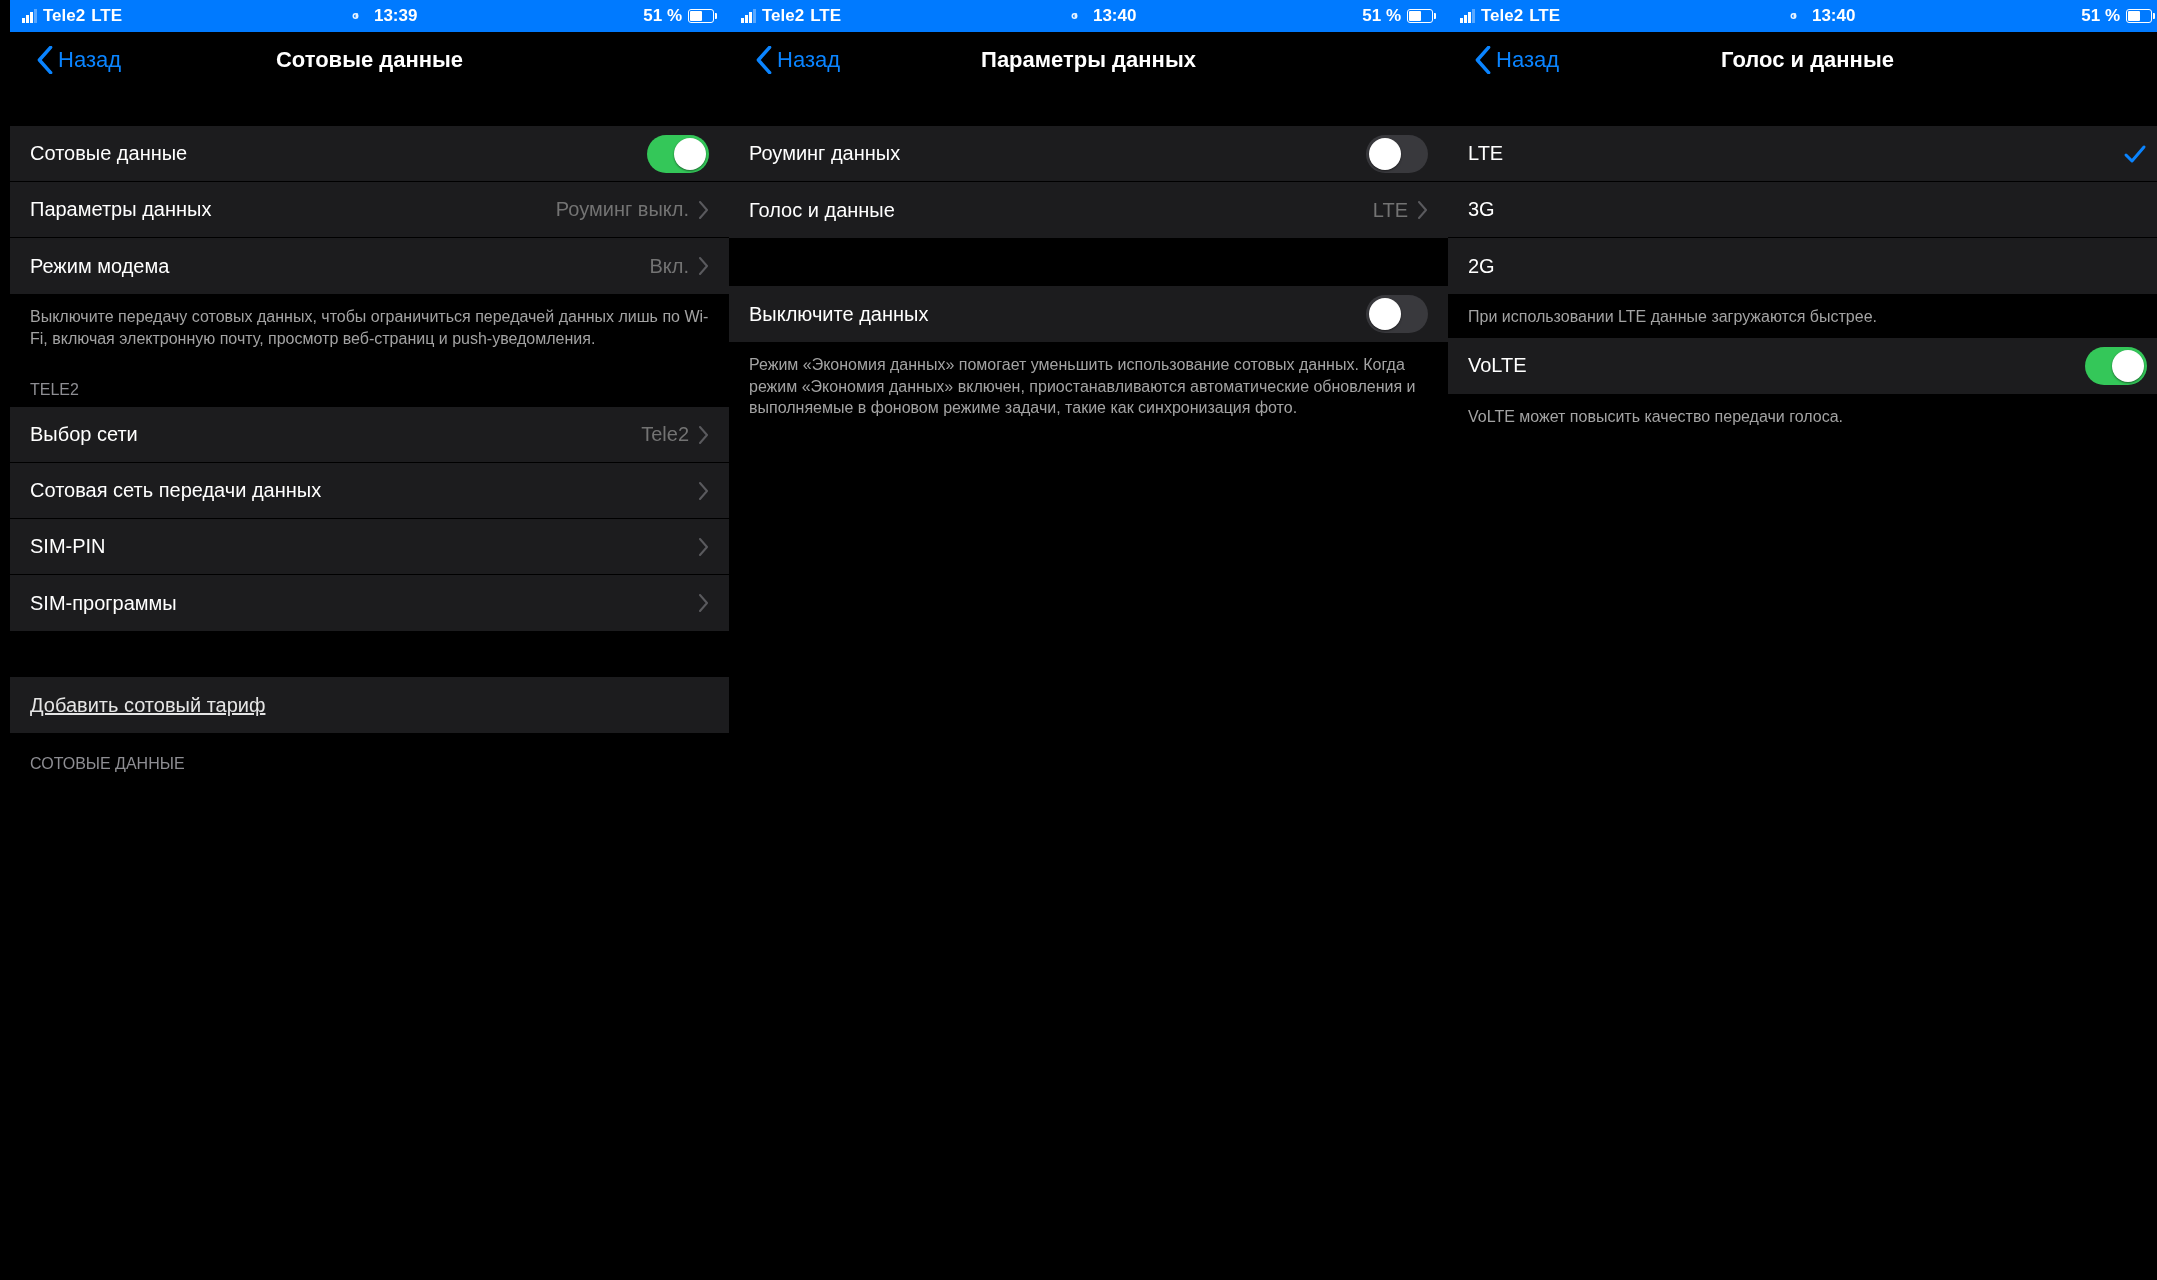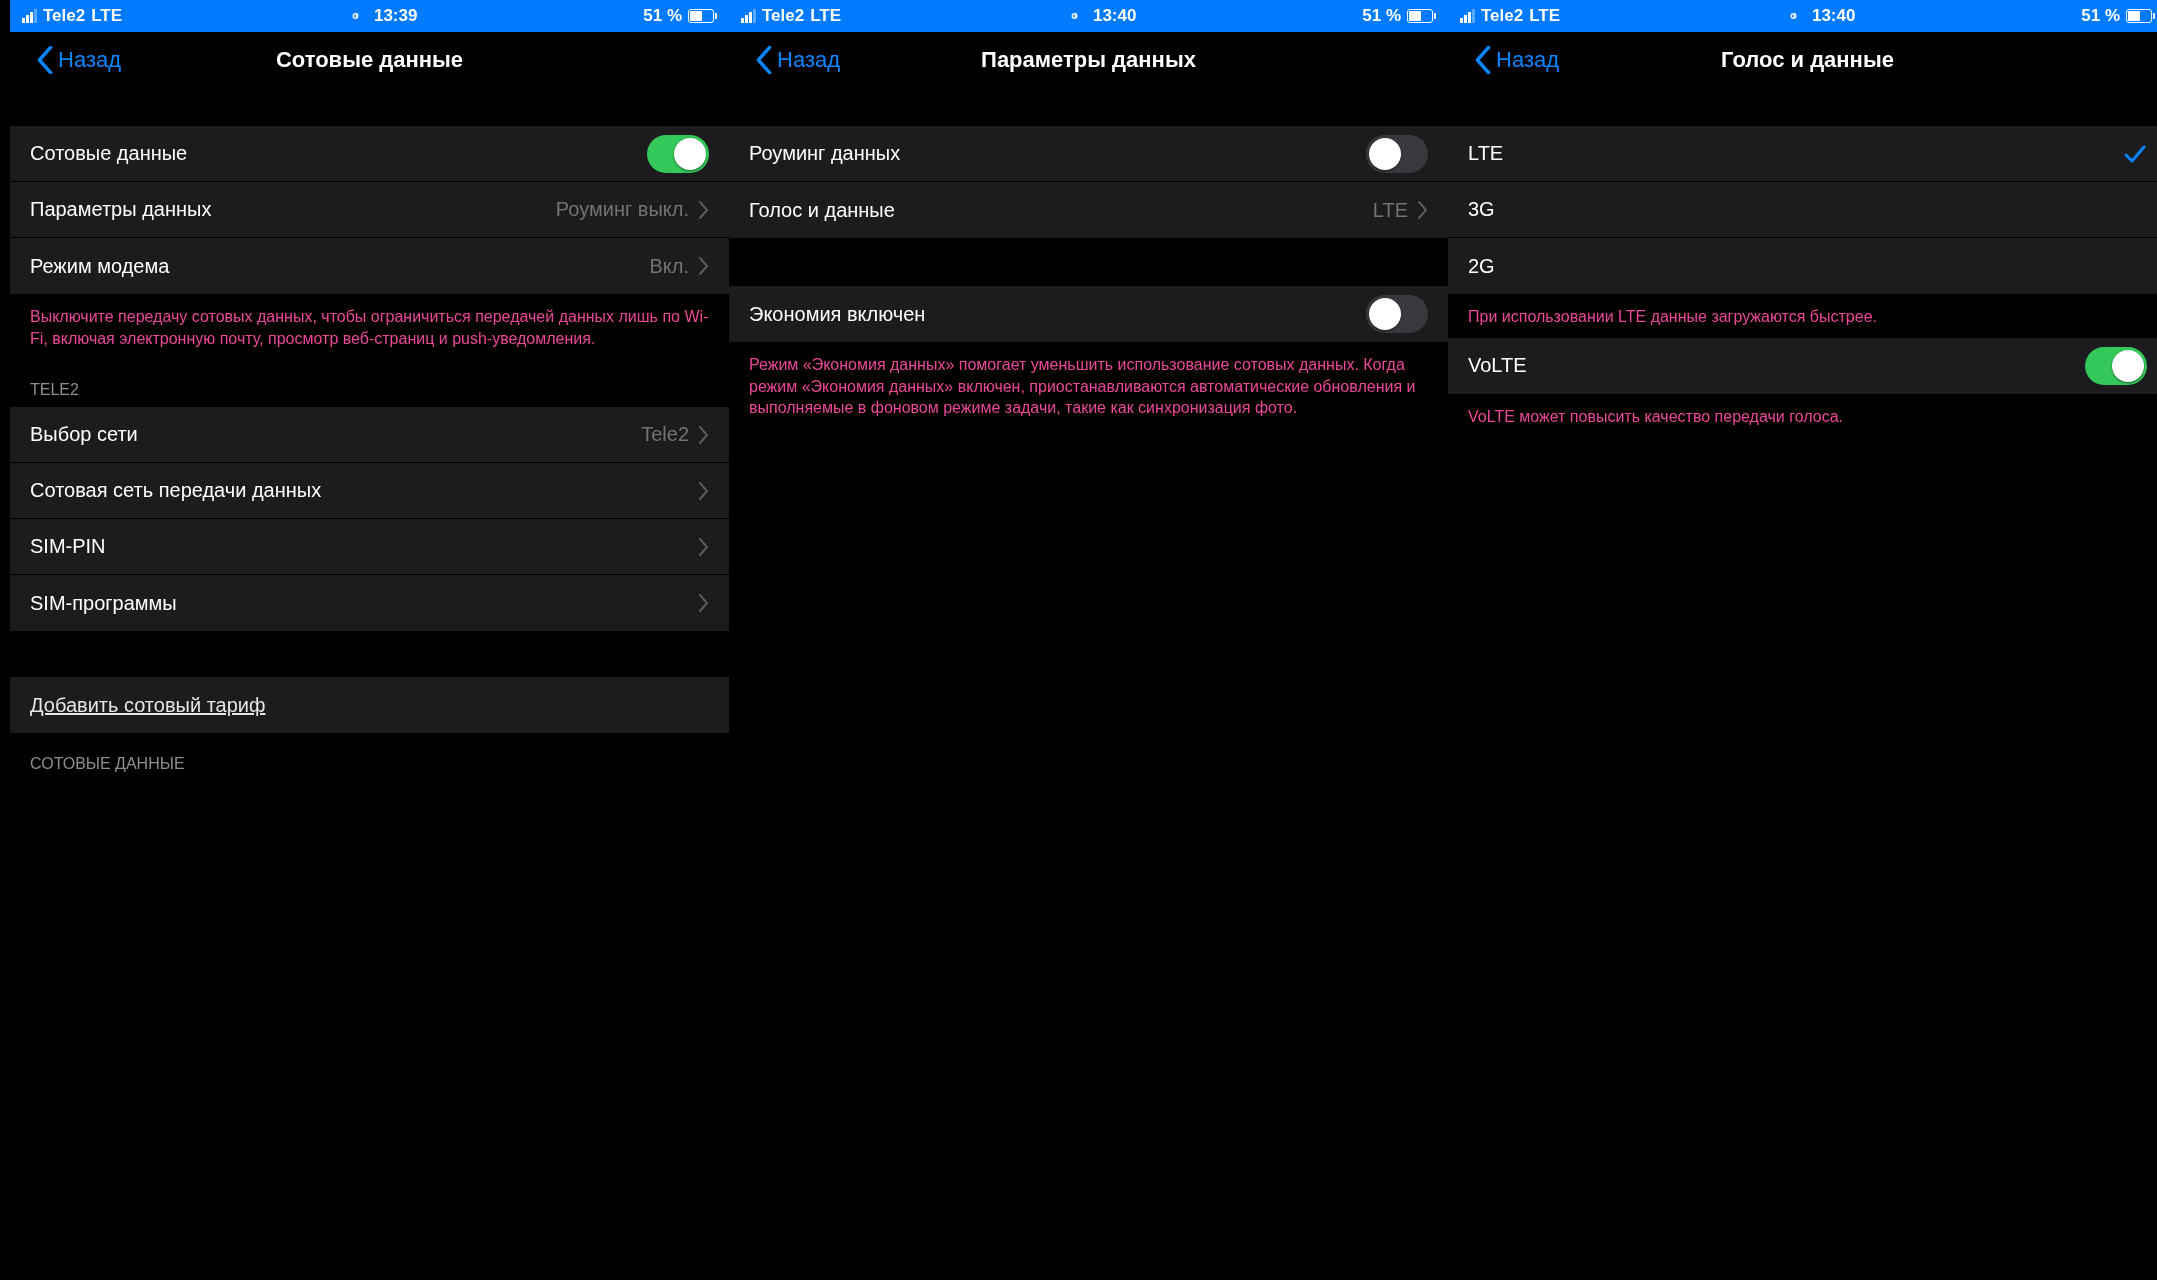--- a/index.html
+++ b/index.html
@@ -26,21 +26,21 @@
   .nav-title { position:absolute; left:0; right:0; text-align:center; font-size:22px; font-weight:600; pointer-events:none; }
   .spacer-header { height: 38px; background:#000; }
   .group { background:#1c1c1e; }
   .row { display:flex; align-items:center; justify-content:space-between; padding: 0 20px; height:56px; border-bottom:1px solid #000; font-size:20px; }
   .row:last-child { border-bottom:none; }
   .row .label { color:#fff; }
   .row .value { color:#737373; font-size:20px; }
   .row .right { display:flex; align-items:center; gap:10px; }
   .chevron { color:#5a5a5e; }
   .chevron svg { width:10px; height:18px; display:block; }
-  .footer-text { color:#ec4899; font-size:16px; line-height:1.35; padding:12px 20px 10px; }
+  .footer-text { color:#a3a3a3; font-size:16px; line-height:1.35; padding:12px 20px 10px; }
   .section-header { color:#8e8e93; font-size:16px; padding: 22px 20px 8px; text-transform:uppercase; }
   .section-header.nocaps { text-transform:none; }
   .link-row .label { color:#e5e5e5;text-decoration:underline; }
   .toggle { width:62px; height:38px; border-radius:19px; position:relative; }
   .toggle .knob { position:absolute; top:3px; width:32px; height:32px; border-radius:50%; background:#fff; box-shadow:0 1px 2px rgba(0,0,0,.5); }
   .toggle.on { background:#34c759; }
   .toggle.on .knob { right:3px; }
   .toggle.off { background:#39393d; }
   .toggle.off .knob { left:3px; }
   .check { color:#0a84ff; }
@@ -228,21 +228,21 @@
               </svg>
             </span>
         </div>
       </div>
     </div>
 
     <div class="black-gap"></div>
 
     <div class="group">
       <div class="row">
-        <span class="label">Экономия включен</span>
+        <span class="label">Выключите данных</span>
         <div class="toggle off">
             <div class="knob"></div>
           </div>
       </div>
     </div>
     <div class="footer-text">Режим «Экономия данных» помогает уменьшить использование сотовых данных. Когда режим «Экономия данных» включен, приостанавливаются автоматические обновления и выполняемые в фоновом режиме задачи, такие как синхронизация фото.</div>
   </div>
 
   <div class="pane">
     <div class="statusbar">

